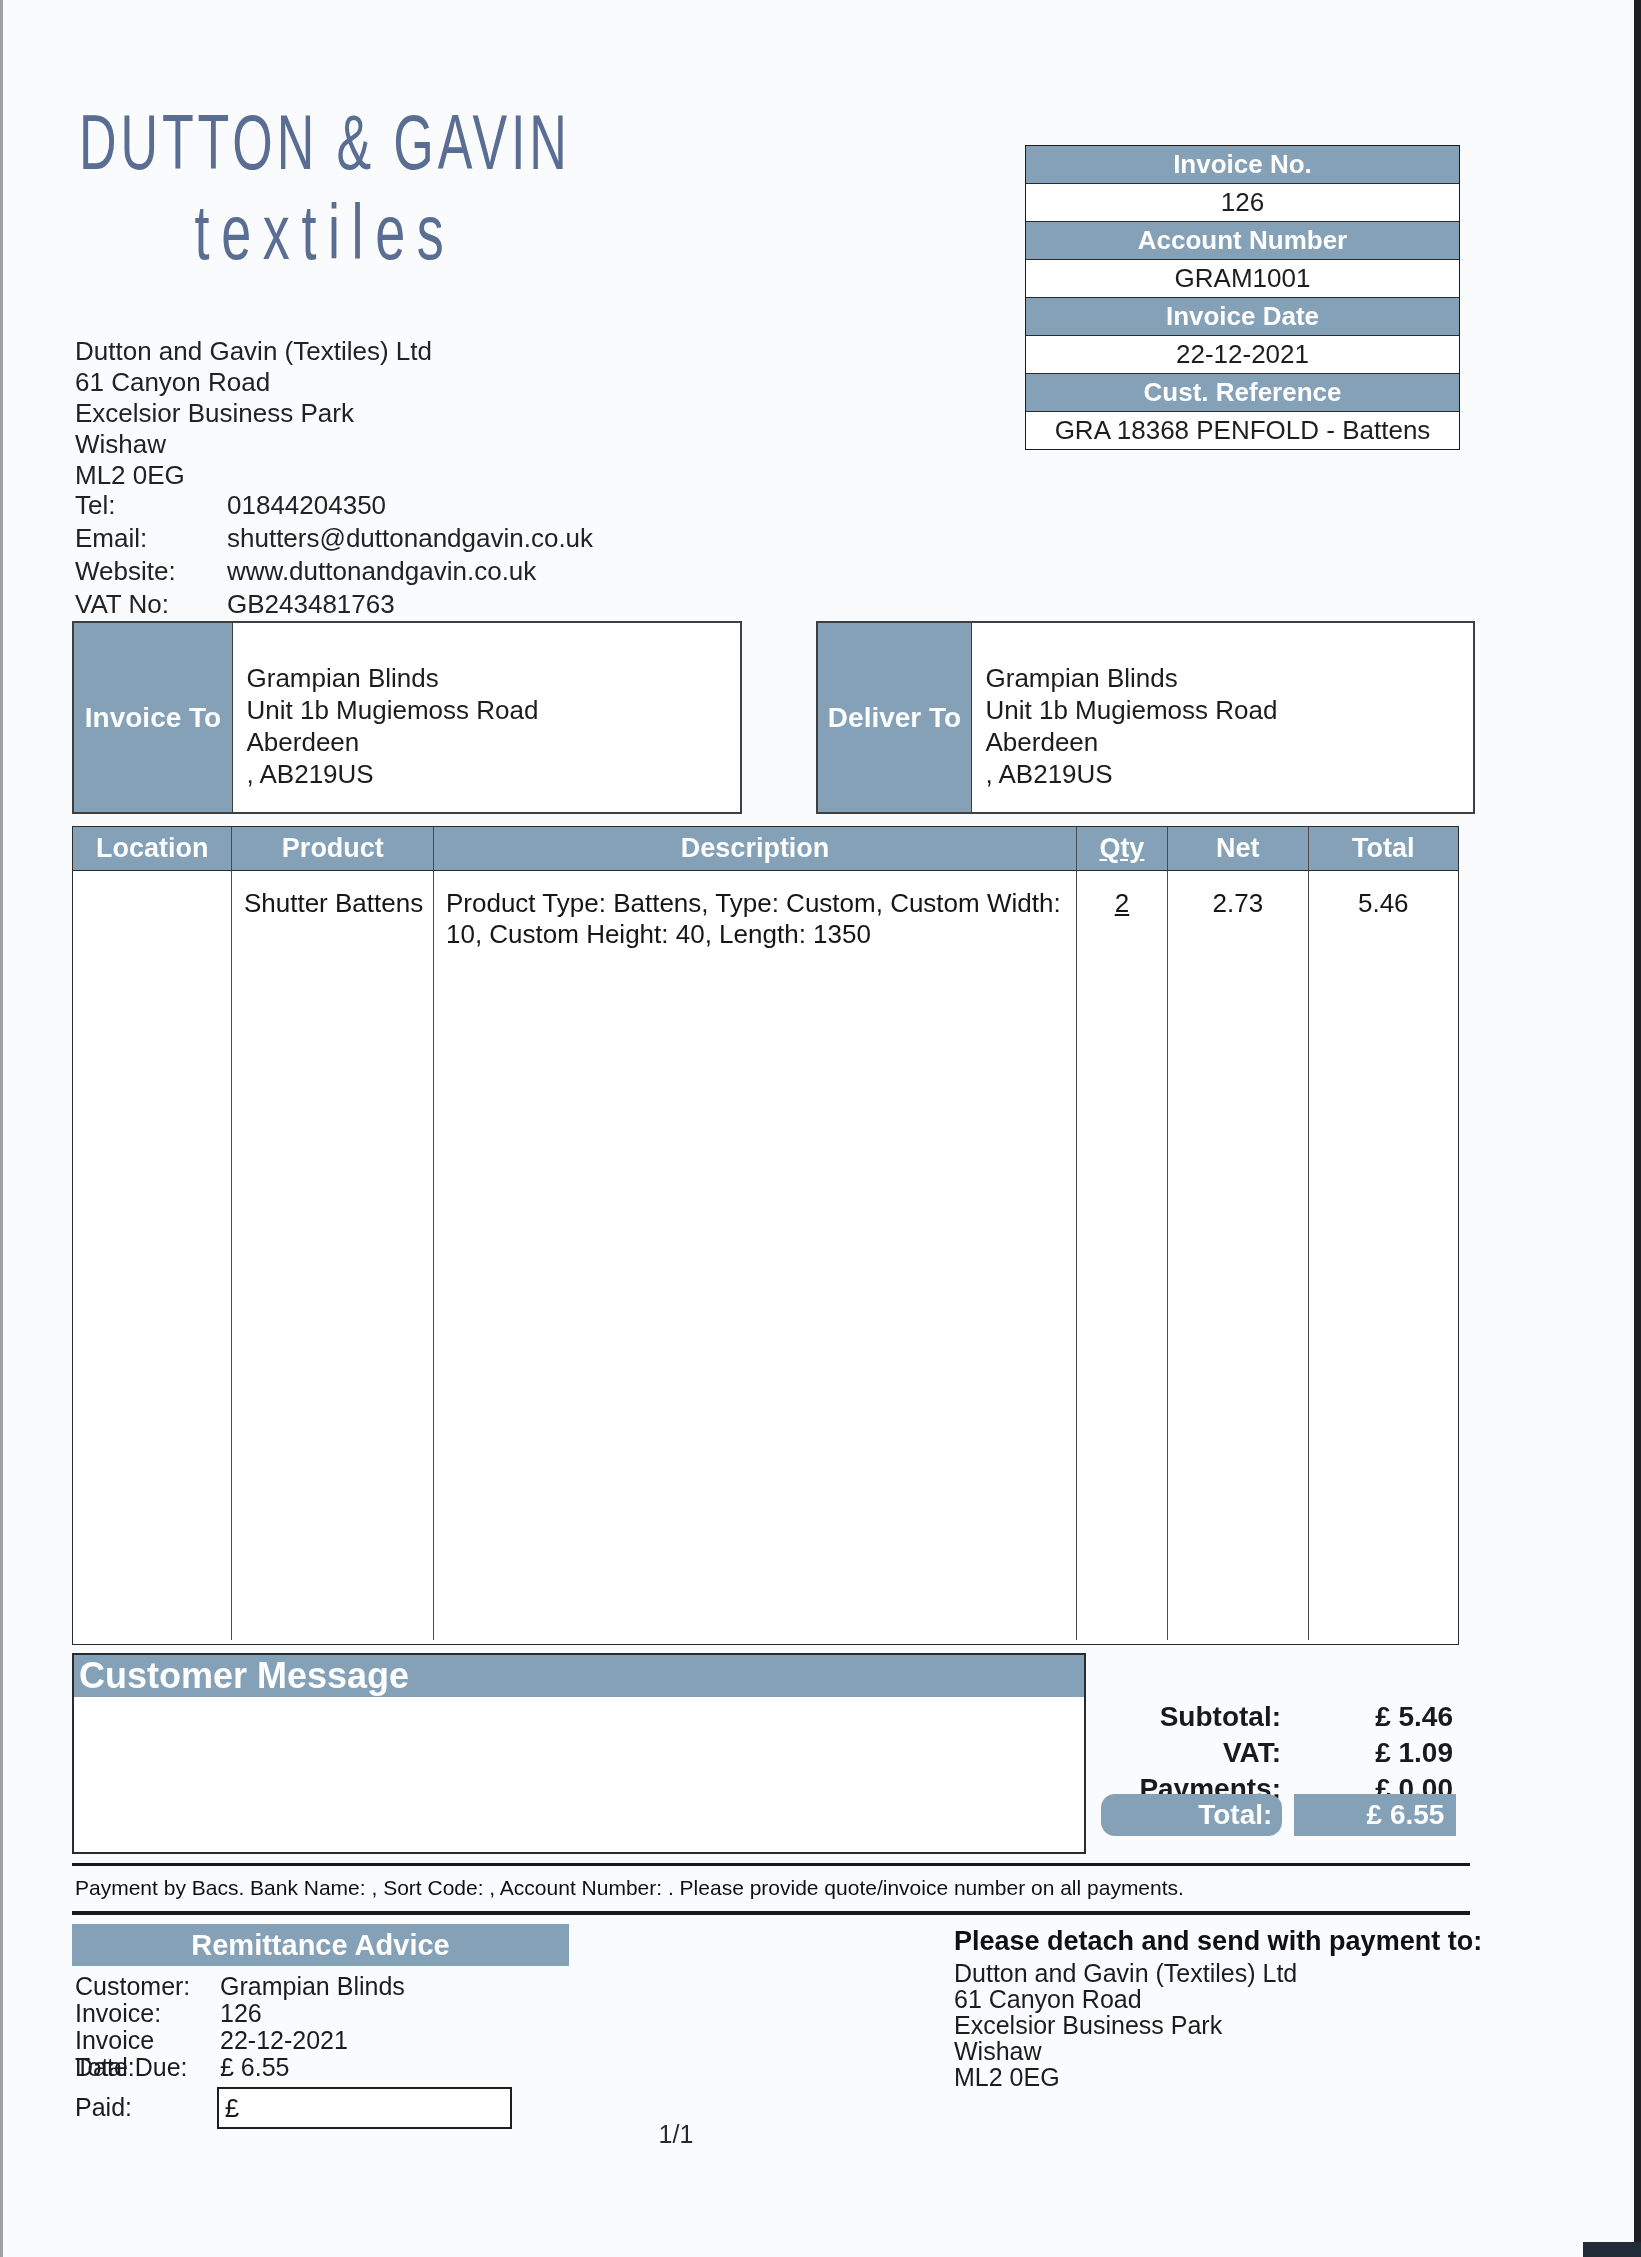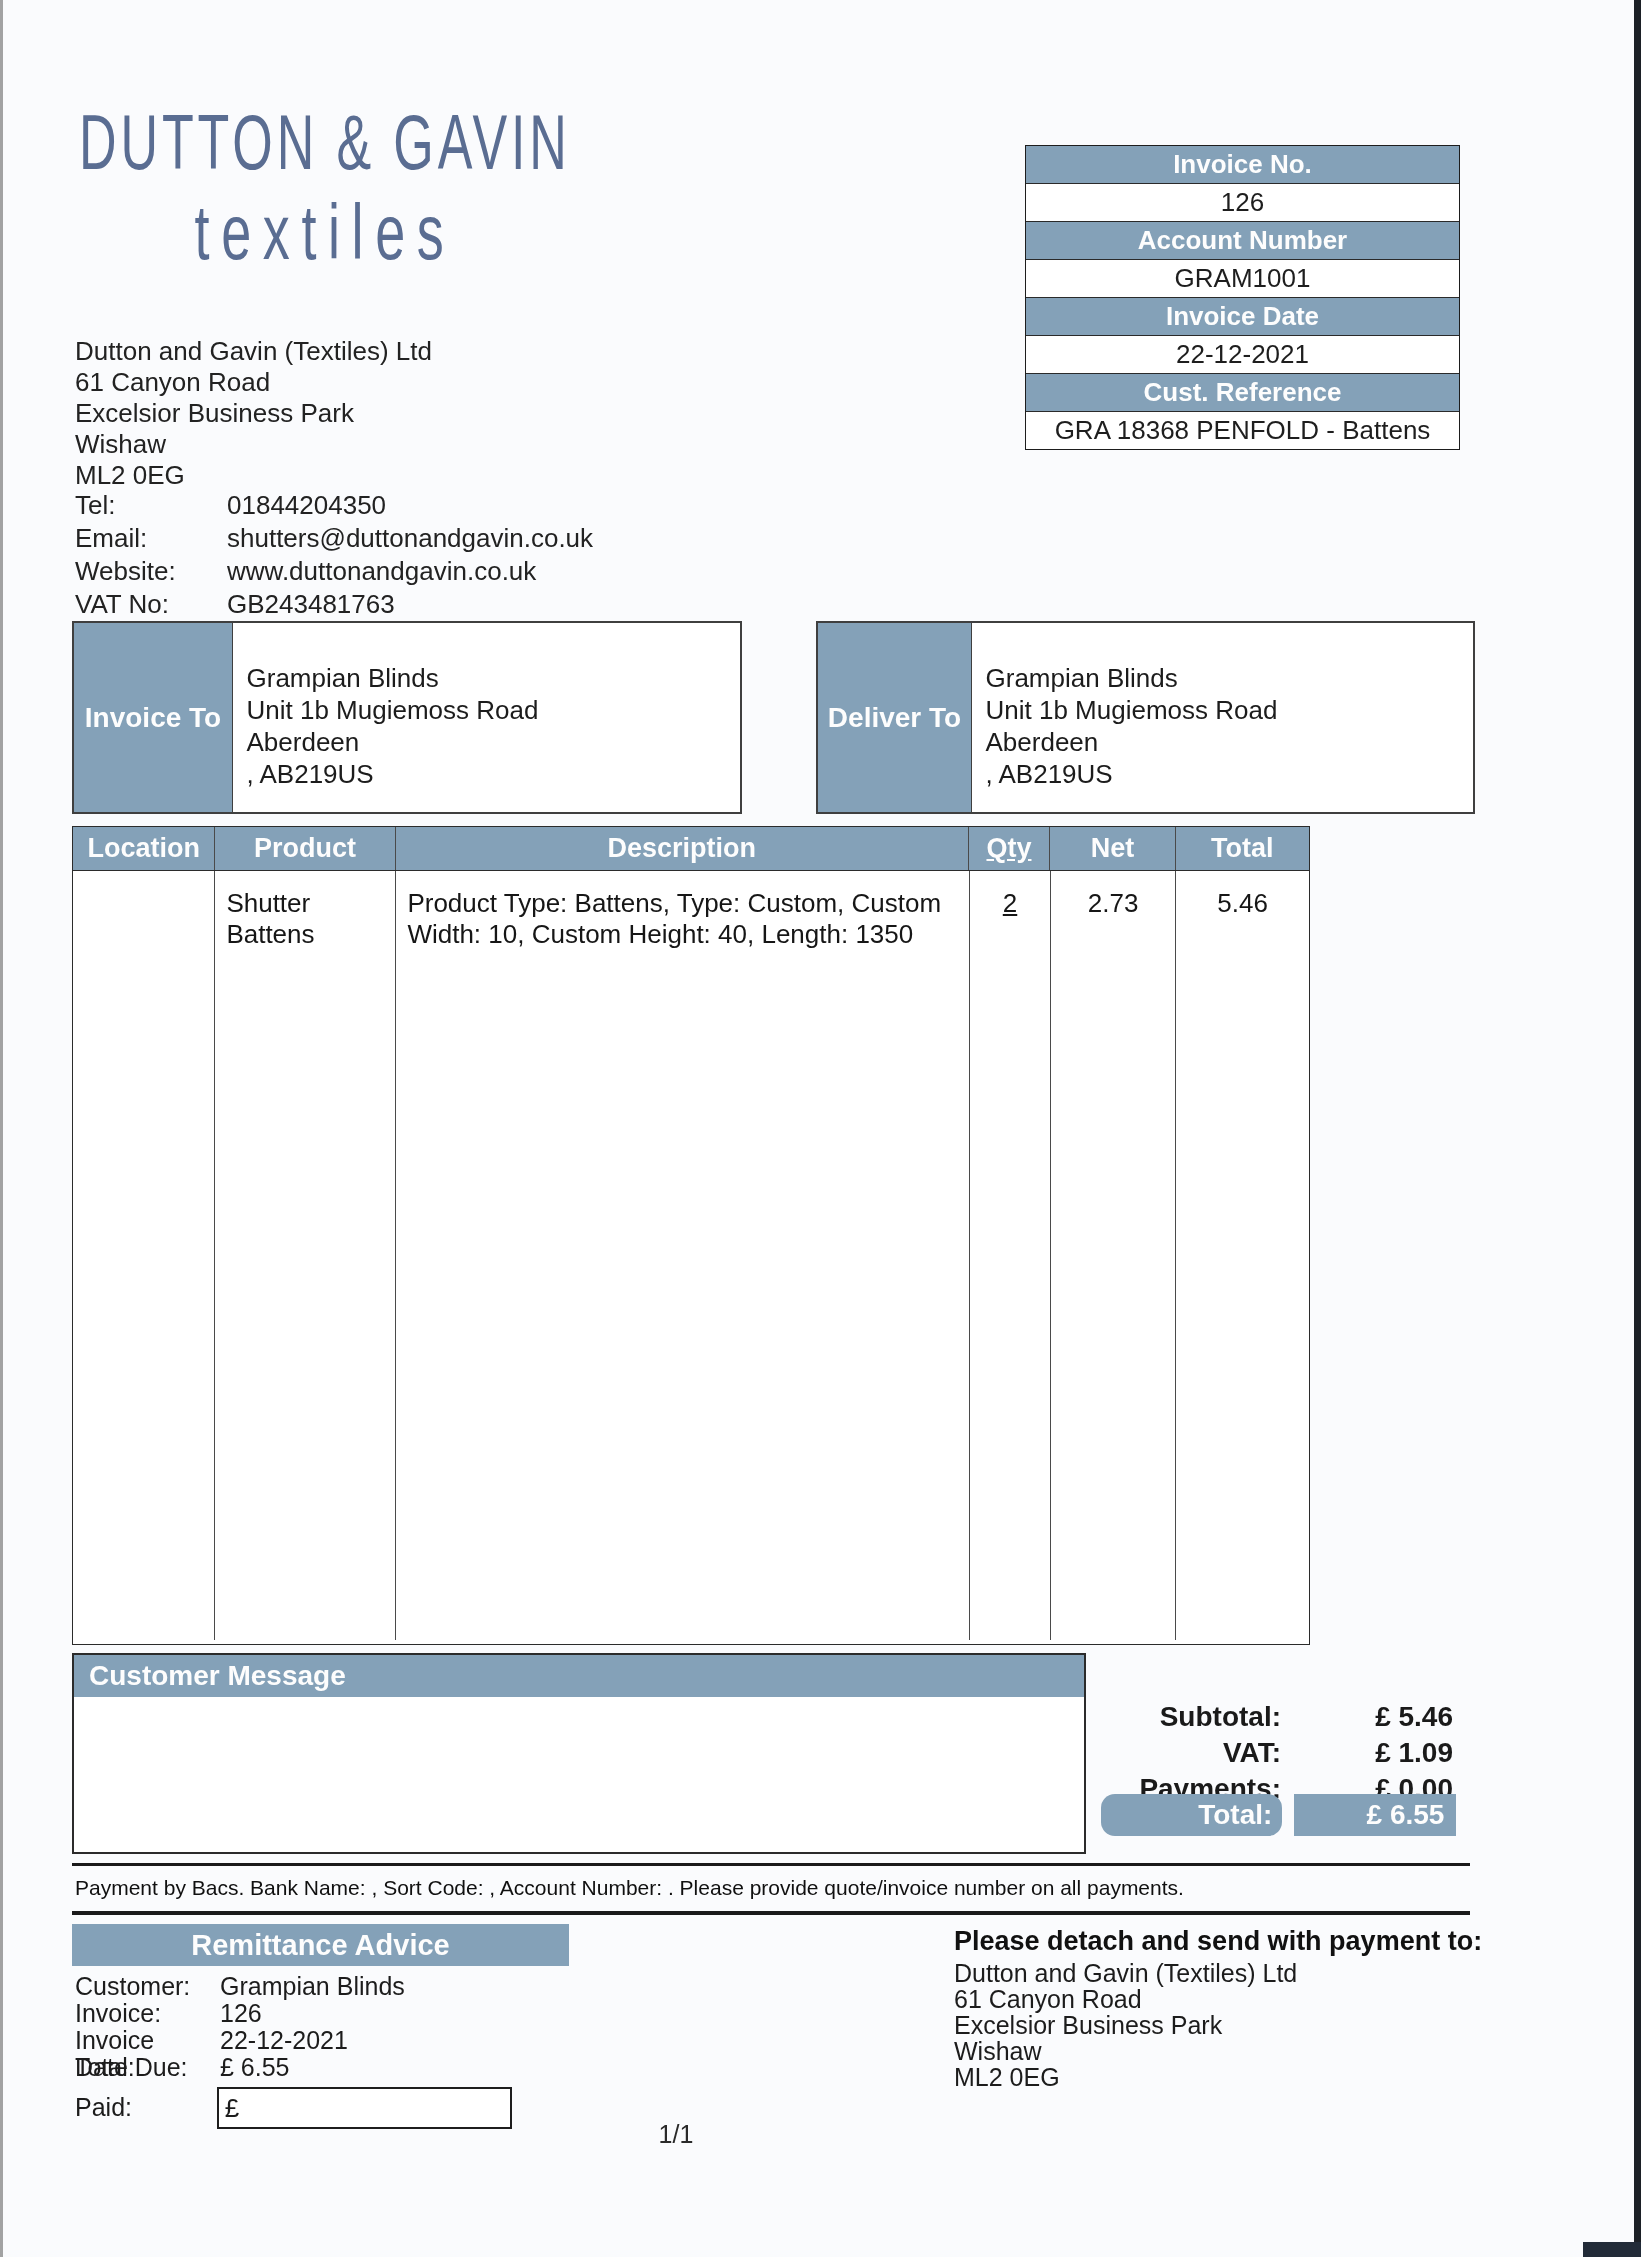--- a/index.html
+++ b/index.html
@@ -43,21 +43,21 @@
   .addr-box .tag{background:#84a1b8;border-right:1.9px solid #3f3f3f;
     display:flex;align-items:center;justify-content:center;
     color:#fdfdfd;font-weight:bold;font-size:28px;}
   .addr-box .body{padding:39px 0 0 13.5px;font-size:26px;line-height:32px;color:#1c1c1c;}
   .box-invto{left:72px;top:621px;width:666px;height:189px;}
   .box-invto .tag{width:158px;}
   .box-delto{left:816px;top:621px;width:655px;height:189px;}
   .box-delto .tag{width:153px;}
 
   
-  .items{left:72px;top:826px;width:1238px;height:819px;border:1.9px solid #2b2b2b;background:#fff;
+  .items{left:72px;top:826px;width:1387px;height:819px;border:1.9px solid #2b2b2b;background:#fff;
     box-sizing:border-box;}
   .items .thead{display:flex;height:44px;background:#84a1b8;border-bottom:1.9px solid #2b2b2b;box-sizing:border-box;}
   .items .thead .th{line-height:42px;text-align:center;color:#fdfdfd;font-weight:bold;
     font-size:27px;border-right:1.9px solid #4a4a4a;box-sizing:border-box;}
   .items .thead .th:last-child{border-right:none;}
   .items .tbody{display:flex;height:769px;}
   .items .tbody .td{border-right:1.9px solid #4a4a4a;box-sizing:border-box;
     font-size:26px;color:#161616;padding-top:17.4px;}
   .items .tbody .td:last-child{border-right:none;}
   .c-loc{width:161px;}
@@ -66,21 +66,21 @@
   .c-qty{width:92px;text-decoration:underline;}
   .c-net{width:142px;}
   .c-tot{width:151px;}
   .td.c-prod{padding-left:11.6px;}
   .td.c-desc{padding-left:11.6px;padding-right:13.5px;line-height:31px;}
   .td.center{text-align:center;}
 
   
   .cust-msg{left:72px;top:1653px;width:1014px;height:201px;border:2.9px solid #2b2b2b;background:#fff;box-sizing:border-box;}
   .cust-msg .bar{height:42px;line-height:42px;background:#84a1b8;color:#fdfdfd;
-    font-weight:bold;font-size:28px;padding-left:15px;}
+    font-weight:bold;font-size:36px;padding-left:5px;}
 
   
   .tot-label{width:277px;text-align:right;font-weight:bold;font-size:28px;color:#1a1a1a;}
   .tot-value{width:159px;text-align:right;font-weight:bold;font-size:28px;color:#1a1a1a;}
   .tot-blue-lbl{left:1101px;top:1794px;width:181px;height:42px;line-height:42px;
     text-align:right;padding-right:9.7px;box-sizing:border-box;font-size:28px;border-radius:14px;}
   .tot-blue-val{left:1294px;top:1794px;width:162px;height:42px;line-height:42px;
     text-align:right;padding-right:11.6px;box-sizing:border-box;font-size:28px;}
 
   .rule{left:72px;width:1398px;background:#1a1a1a;}

